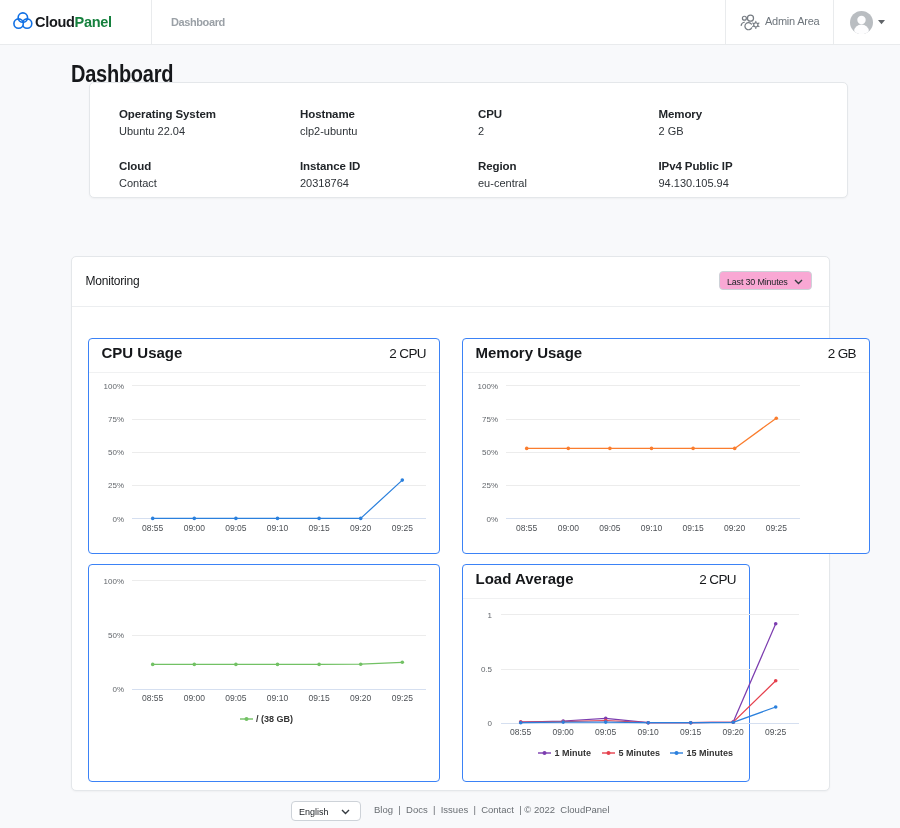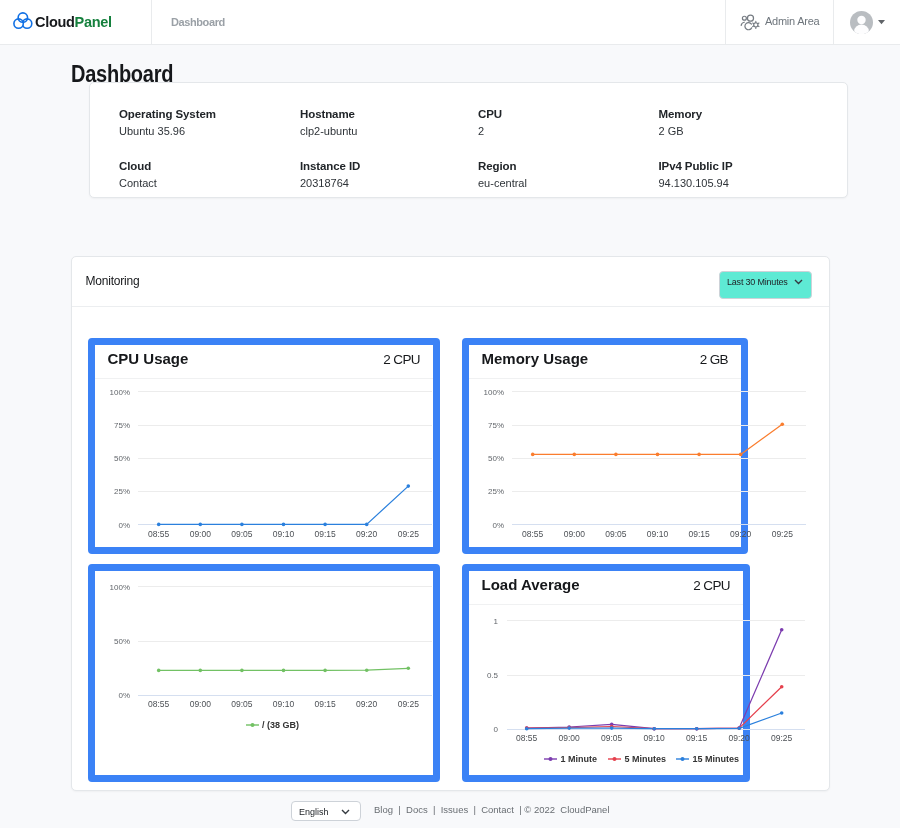--- a/index.html
+++ b/index.html
@@ -1,18 +1,18 @@
 <!DOCTYPE html>
 <html><head><meta charset="utf-8">
 <style>
 * { margin:0; padding:0; box-sizing:border-box; }
 html,body { width:900px; height:828px; background:#f8f9fb; font-family:"Liberation Sans",sans-serif; position:relative; overflow:hidden; }
 .abs { position:absolute; }
 .card { position:absolute; background:#fff; border:1px solid #e4e7ea; border-radius:5px; box-shadow:0 1px 2px rgba(0,0,0,.04); }
-.ccard { position:absolute; background:#fff; border:7px solid #3b82f6; border-radius:4px; }
+.ccard { position:absolute; background:#fff; border:1px solid #3b82f6; border-radius:4px; }
 .chead { position:relative; height:34px; border-bottom:1px solid #f0f1f2; }
 .ctitle { position:absolute; left:12.5px; top:4.5px; font-size:15px; font-weight:bold; color:#16181b; }
 .cright { position:absolute; right:13px; top:7px; font-size:13.5px; font-weight:normal; color:#16181b; letter-spacing:-0.6px; }
 .lbl { font-size:11.5px; font-weight:bold; color:#212529; letter-spacing:-0.1px; }
 .val { font-size:11px; color:#2e3338; margin-top:5px; }
 </style></head>
 <body>
 
 <div class="abs" style="left:0;top:0;width:900px;height:45px;background:#fff;border-bottom:1px solid #e9ebed;"></div>
 <svg width="20" height="18" viewBox="0 0 20 18" style="position:absolute;left:12.5px;top:12px">
@@ -52,21 +52,21 @@
   </svg>
 <svg width="7" height="5" viewBox="0 0 7 5" style="position:absolute;left:877.5px;top:19.5px">
 <path d="M0 0h7L3.5 4.3z" fill="#606468"></path>
   </svg>
 
 <div class="abs" style="left:71px;top:60.5px;font-size:23px;font-weight:bold;letter-spacing:-0.3px;color:#16181b;transform:scaleX(0.87);transform-origin:left top;">Dashboard</div>
 
 <div class="card" style="left:71px;top:82px;width:759px;height:116px;margin-left:18px;">
   <div class="abs" style="left:29px;top:25px;">
       <div class="lbl">Operating System</div>
-      <div class="val">Ubuntu 35.96</div>
+      <div class="val">Ubuntu 22.04</div>
     </div>
   <div class="abs" style="left:210px;top:25px;">
       <div class="lbl">Hostname</div>
       <div class="val">clp2-ubuntu</div>
     </div>
   <div class="abs" style="left:388px;top:25px;">
       <div class="lbl">CPU</div>
       <div class="val">2</div>
     </div>
   <div class="abs" style="left:568.5px;top:25px;">
@@ -86,21 +86,21 @@
       <div class="val">eu-central</div>
     </div>
   <div class="abs" style="left:568.5px;top:77px;">
       <div class="lbl">IPv4 Public IP</div>
       <div class="val">94.130.105.94</div>
     </div>
 </div>
 
 <div class="card" style="left:71px;top:256px;width:759px;height:535px;">
   <div class="abs" style="left:13.5px;top:16.5px;font-size:12px;font-weight:normal;letter-spacing:-0.2px;color:#16181b;">Monitoring</div>
-  <div class="abs" style="right:17px;top:14px;width:93px;height:28px;border:1px solid #cdd2d8;border-radius:4px;background:#5eead4;">
+  <div class="abs" style="right:17px;top:14px;width:93px;height:19px;border:1px solid #cdd2d8;border-radius:4px;background:#f9a8d4;">
     <span style="position:absolute;left:7px;top:5px;font-size:9px;letter-spacing:-0.2px;color:#212529;">Last 30 Minutes</span>
     <svg width="9" height="6" viewBox="0 0 9 6" style="position:absolute;right:8px;top:7px">
 <path d="M1 1l3.5 3.5L8 1" fill="none" stroke="#343a40" stroke-width="1.4"></path>
       </svg>
   </div>
   <div class="abs" style="left:0;top:49px;width:757px;height:1px;background:#eceef0;"></div>
 
   <div class="ccard" style="left:16px;top:81px;width:352px;height:216px;">
     <div class="chead">
         <span class="ctitle">CPU Usage</span>
@@ -127,21 +127,21 @@
 <polyline points="63.7,145.4 105.3,145.4 146.9,145.4 188.5,145.4 230.1,145.4 271.7,145.4 313.3,107.1" fill="none" stroke="#2b80dd" stroke-width="1.25" stroke-linejoin="round"></polyline>
 <circle cx="63.7" cy="145.4" r="1.8" fill="#2b80dd"></circle>
 <circle cx="105.3" cy="145.4" r="1.8" fill="#2b80dd"></circle>
 <circle cx="146.9" cy="145.4" r="1.8" fill="#2b80dd"></circle>
 <circle cx="188.5" cy="145.4" r="1.8" fill="#2b80dd"></circle>
 <circle cx="230.1" cy="145.4" r="1.8" fill="#2b80dd"></circle>
 <circle cx="271.7" cy="145.4" r="1.8" fill="#2b80dd"></circle>
 <circle cx="313.3" cy="107.1" r="1.8" fill="#2b80dd"></circle>
 </svg>
   </div>
-  <div class="ccard" style="left:390px;top:81px;width:286px;height:216px;">
+  <div class="ccard" style="left:390px;top:81px;width:408px;height:216px;">
     <div class="chead">
         <span class="ctitle">Memory Usage</span>
         <span class="cright">2 GB</span>
       </div>
     <svg width="351" height="181" viewBox="0 0 351 181" style="display:block">
 <line x1="43" y1="12.9" x2="336.5" y2="12.9" stroke="#ececec" stroke-width="1" shape-rendering="crispEdges"></line>
 <line x1="43" y1="46.1" x2="336.5" y2="46.1" stroke="#ececec" stroke-width="1" shape-rendering="crispEdges"></line>
 <line x1="43" y1="79.4" x2="336.5" y2="79.4" stroke="#ececec" stroke-width="1" shape-rendering="crispEdges"></line>
 <line x1="43" y1="112.6" x2="336.5" y2="112.6" stroke="#ececec" stroke-width="1" shape-rendering="crispEdges"></line>
 <line x1="43" y1="145.9" x2="336.5" y2="145.9" stroke="#d5dff0" stroke-width="1" shape-rendering="crispEdges"></line>

